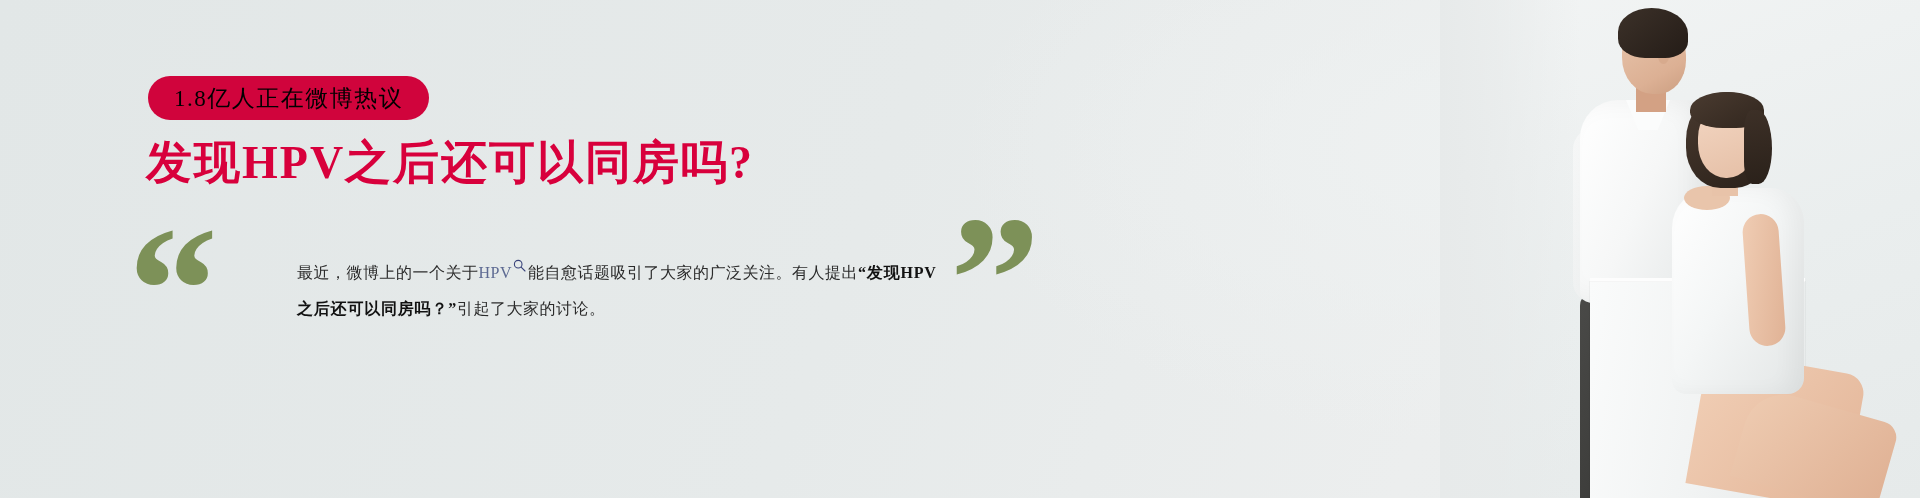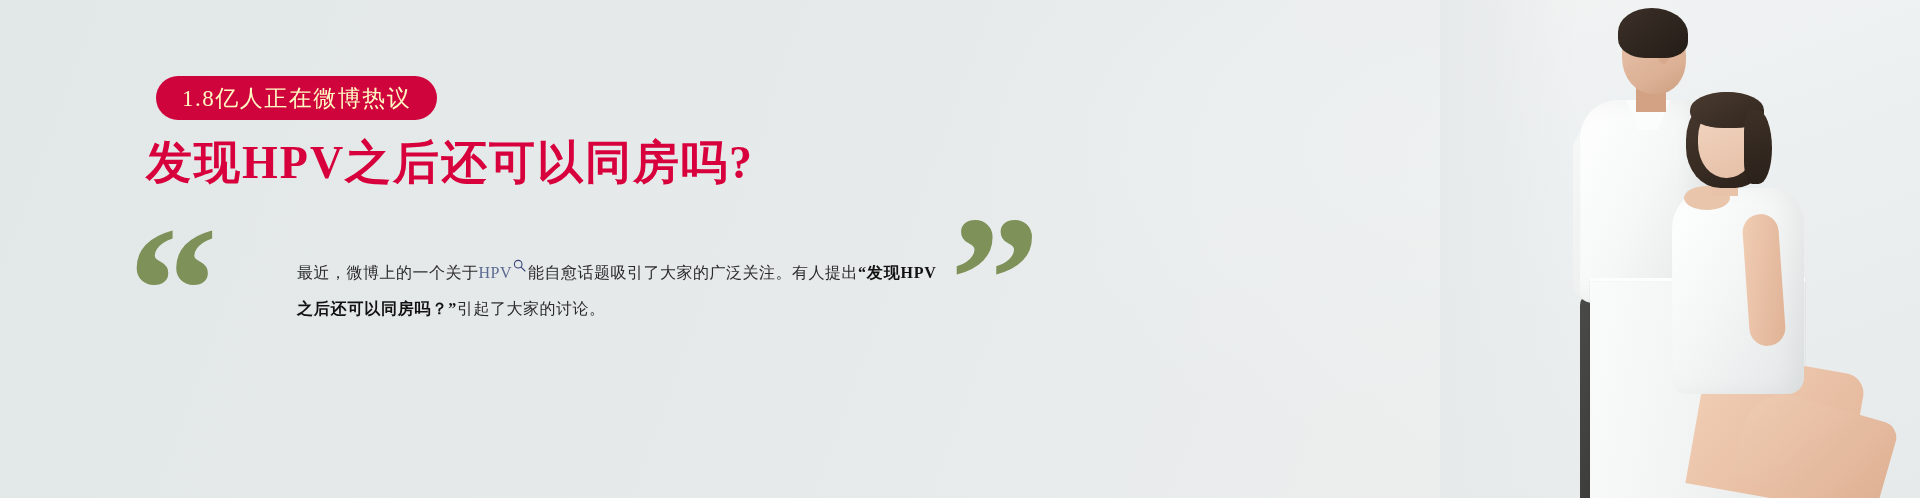--- a/index.html
+++ b/index.html
@@ -13,26 +13,26 @@
     position:absolute; inset:0;
     width:1920px; height:498px;
     background:
       radial-gradient(ellipse 900px 500px at 78% 30%, #eef1f1 0%, rgba(238,241,241,0) 60%),
       linear-gradient(110deg, #e2e7e7 0%, #e6eaea 45%, #eceeee 75%, #e9ecec 100%);
     overflow:hidden;
   }
 
   
   #badge {
-    position:absolute; left:156px; top:76px;
+    position:absolute; left:148px; top:76px;
     height:44px; padding:0 26px;
     display:flex; align-items:center;
     background:#d0043c;
     border-radius:22px;
-    color:#fef9c3;
+    color:#000000;
     font-family:"Liberation Serif", serif;
     font-size:23px; letter-spacing:1.5px;
     white-space:nowrap;
   }
 
   
   #headline {
     position:absolute; left:146px; top:132px;
     font-family:"Liberation Serif", serif;
     font-size:46px; font-weight:700;

